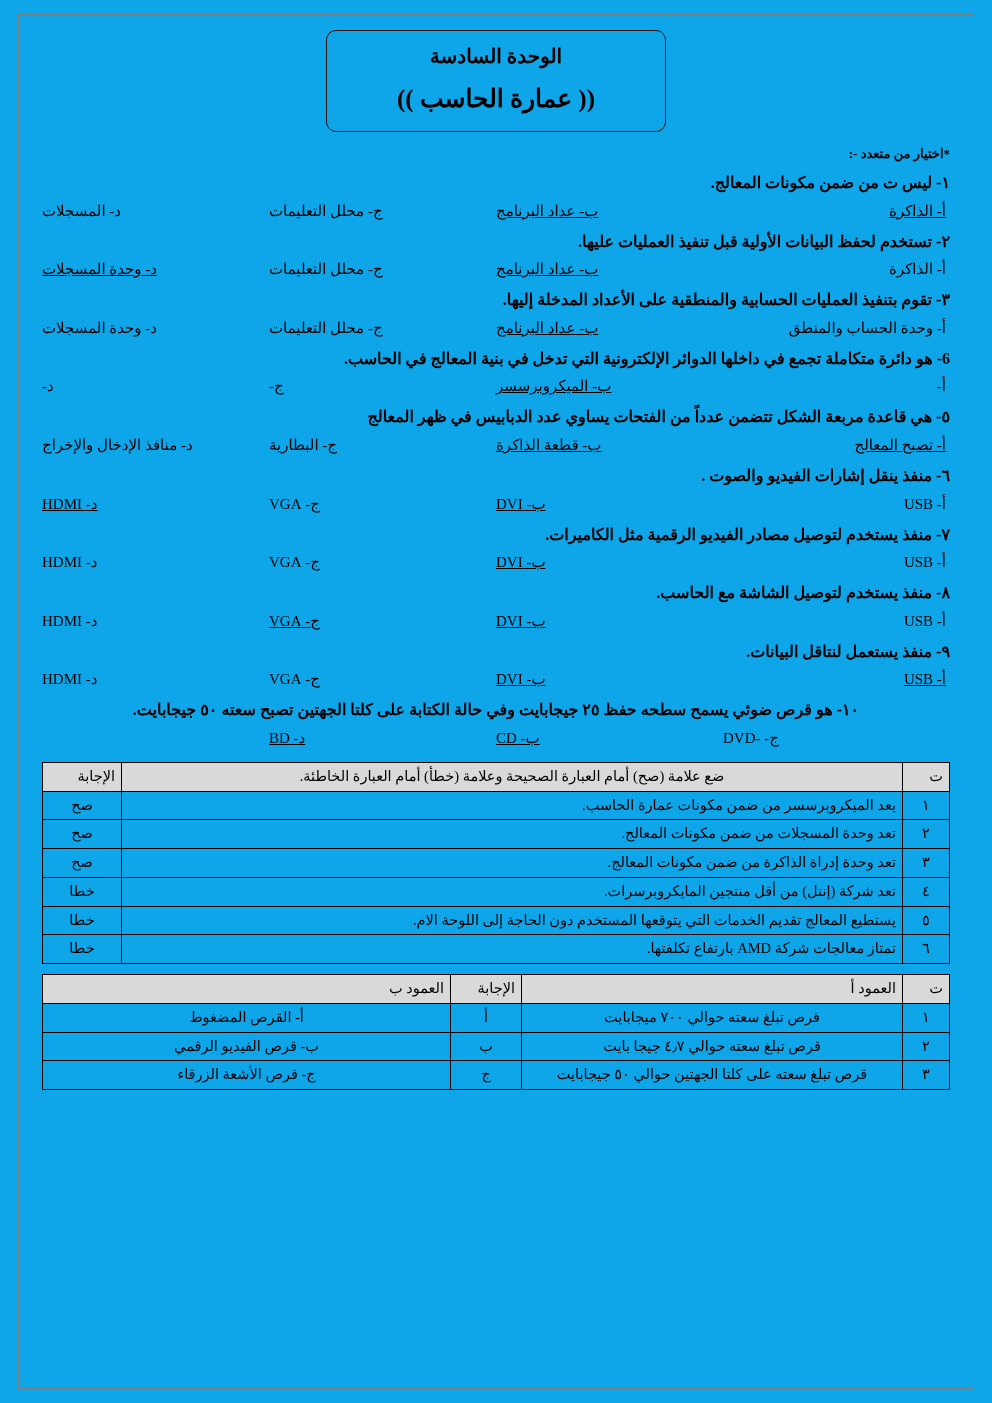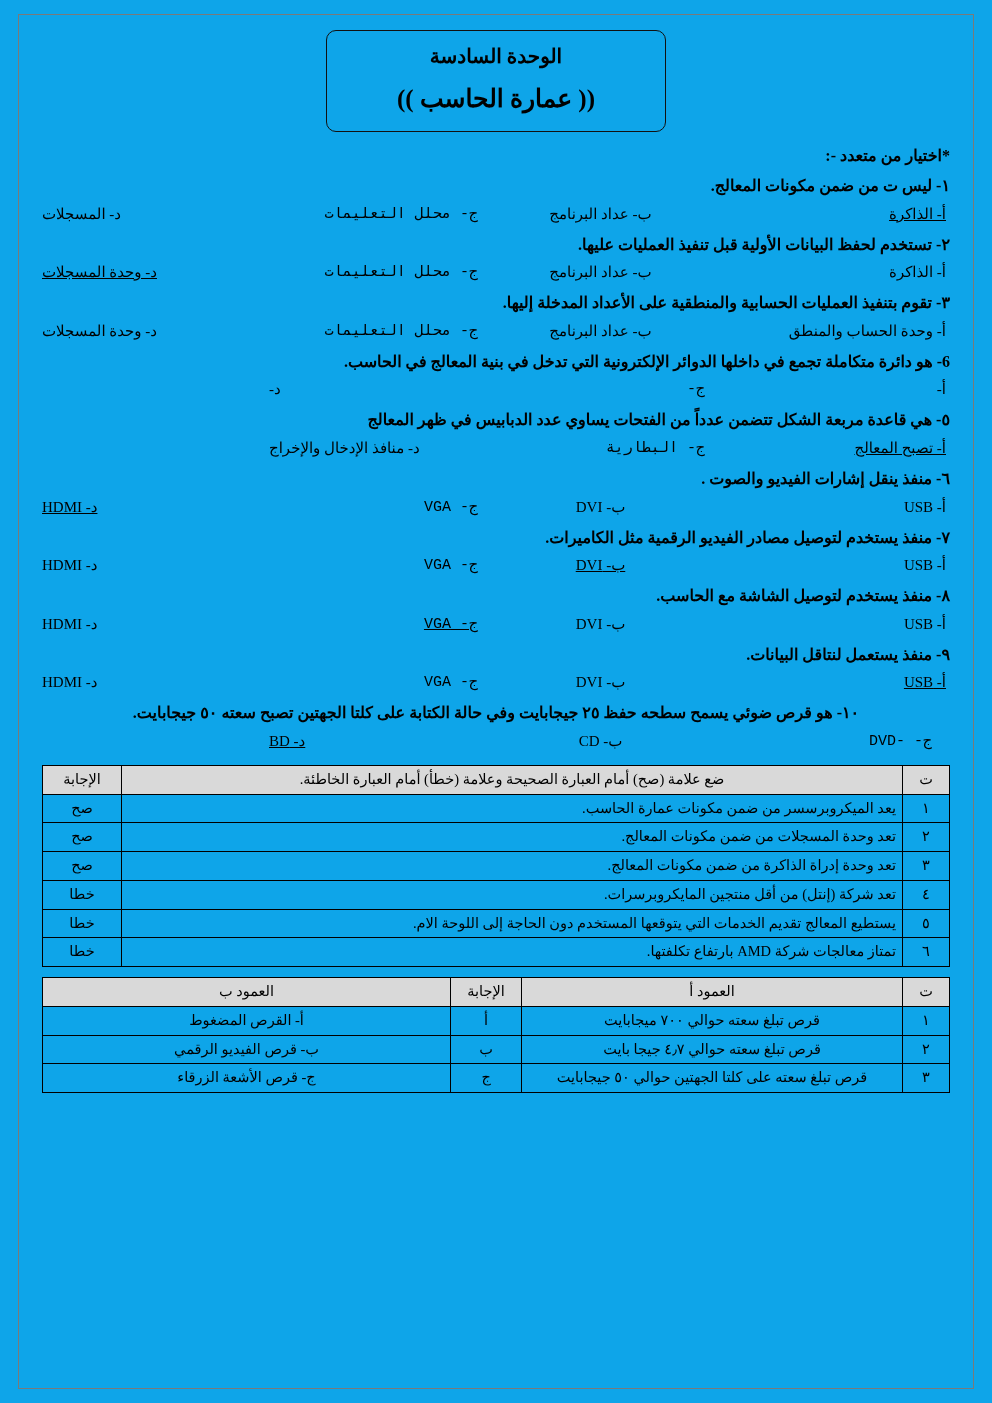--- a/index.html
+++ b/index.html
@@ -54,21 +54,21 @@
   }
   .title-sub {
     font-size: 25px;
     font-weight: bold;
     line-height: 1.6;
     margin-top: 8px;
   }
 
   
   .section-heading {
-    font-size: 16px;
+    font-size: 13px;
     font-weight: bold;
     text-align: right;
     margin: 6px 0 8px 0;
   }
 
   
   .question {
     margin-bottom: 2px;
   }
   .q-text {
@@ -90,42 +90,42 @@
     line-height: 1.8;
     margin-bottom: 2px;
   }
   .opt {
     width: 25%;
     text-align: right;
     padding-right: 4px;
     box-sizing: border-box;
     white-space: nowrap;
   }
-  .opt.c2 { text-align: center; padding-right: 18px; }
-  .opt.c3 { text-align: right; padding-right: 18px; font-family: Liberation Mono, monospace; }
+  .opt.c2 { text-align: left; padding-right: 18px; text-decoration: underline; }
+  .opt.c3 { text-align: left; padding-right: 18px; }
   .opt.c4 { text-align: left; padding-right: 18px; }
   .u { text-decoration: underline; }
 
   
   table.doc-table {
     border-collapse: collapse;
     width: 100%;
     margin-top: 10px;
     font-size: 14.5px;
   }
   table.doc-table td, table.doc-table th {
     border: 1px solid #000;
     padding: 3px 6px;
     vertical-align: middle;
     line-height: 1.5;
     font-weight: normal;
   }
   .th-row td {
     background: #d9d9d9;
-    text-align: center;
+    text-align: right;
     font-weight: normal;
   }
   .col-num { width: 34px; text-align: center; }
   .col-ans { width: 66px; text-align: center; }
   .col-stmt { text-align: right; padding-right: 8px; }
 
   .tbl2 { margin-top: 34px; }
   .t2-num { width: 34px; text-align: center; }
   .t2-a { width: 42%; text-align: center; }
   .t2-ans { width: 58px; text-align: center; }
@@ -172,29 +172,31 @@
         <div class="opt c2">ب- عداد البرنامج</div>
         <div class="opt c3">ج- محلل التعليمات</div>
         <div class="opt c4">د- وحدة المسجلات</div>
       </div>
     </div>
 
     <div class="question">
       <div class="q-text">6- هو دائرة متكاملة تجمع في داخلها الدوائر الإلكترونية التي تدخل في بنية المعالج في الحاسب.</div>
       <div class="q-options">
         <div class="opt c1">أ-</div>
+        <div class="opt c2 u">ب- الميكروبرسسر</div>
         <div class="opt c3">ج-</div>
         <div class="opt c4">د-</div>
       </div>
     </div>
 
     <div class="question">
       <div class="q-text">٥- هي قاعدة مربعة الشكل تتضمن عدداً من الفتحات يساوي عدد الدبابيس في ظهر المعالج</div>
       <div class="q-options">
         <div class="opt c1 u">أ- تصبح المعالج</div>
+        <div class="opt c2">ب- قطعة الذاكرة</div>
         <div class="opt c3">ج- البطارية</div>
         <div class="opt c4">د- منافذ الإدخال والإخراج</div>
       </div>
     </div>
 
     <div class="question">
       <div class="q-text">٦- منفذ ينقل إشارات الفيديو والصوت .</div>
       <div class="q-options">
         <div class="opt c1">أ- USB</div>
         <div class="opt c2">ب- DVI</div>

